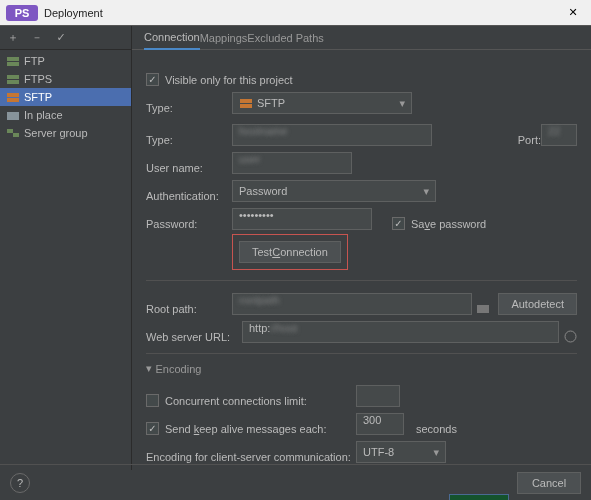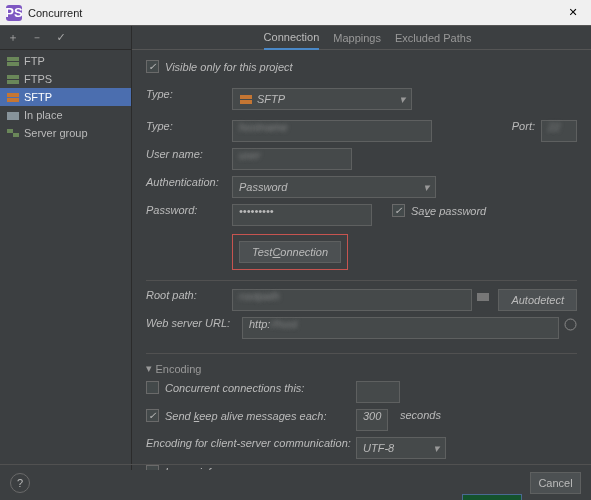--- a/index.html
+++ b/index.html
@@ -1,34 +1,34 @@
 <!DOCTYPE html>
 <html><head>
 <meta charset="utf-8">
 <style>
 * { box-sizing: border-box; margin: 0; padding: 0; font-family: "Segoe UI", Arial, sans-serif; font-size: 11px; }
 body { background: #3c3f41; color: #bbbbbb; width: 591px; height: 500px; overflow: hidden; position: relative; }
 .titlebar { height: 26px; background: #f0f0f0; color: #000; display: flex; align-items: center; padding: 0 6px; border-bottom: 1px solid #555; }
-.titlebar .icon { width: 16px; height: 16px; background: #7e57c2; border-radius: 3px; margin-right: 6px; display: flex; align-items: center; justify-content: center; color: #fff; font-size: 13px; font-weight: bold; }
+.titlebar .icon { width: 32px; height: 16px; background: #7e57c2; border-radius: 3px; margin-right: 6px; display: flex; align-items: center; justify-content: center; color: #fff; font-size: 11px; font-weight: bold; }
 .titlebar .title { flex: 1; color: #222; }
 .titlebar .close { width: 24px; text-align: center; cursor: pointer; }
 .content { display: flex; height: 444px; }
 .sidebar { width: 132px; background: #3c3f41; border-right: 1px solid #2b2b2b; display: flex; flex-direction: column; }
 .toolbar { height: 24px; display: flex; align-items: center; border-bottom: 1px solid #2b2b2b; padding: 0 4px; gap: 6px; }
 .tool-btn { width: 18px; height: 18px; display: flex; align-items: center; justify-content: center; color: #aaa; cursor: pointer; }
 .tree { flex: 1; padding-top: 2px; }
 .tree-item { height: 18px; display: flex; align-items: center; padding-left: 6px; gap: 4px; cursor: pointer; }
 .tree-item.selected { background: #4b6eaf; color: #fff; }
 .tree-icon { width: 14px; height: 12px; display: inline-block; }
 .main { flex: 1; display: flex; flex-direction: column; padding: 0 0 0 0; }
-.tabs { height: 24px; display: flex; align-items: center; border-bottom: 1px solid #555; padding-left: 12px; gap: 14px; justify-content: center; }
+.tabs { height: 24px; display: flex; align-items: center; border-bottom: 1px solid #555; padding-left: 12px; gap: 0; }
 .tab { height: 24px; display: flex; align-items: center; cursor: pointer; color: #999; }
 .tab.active { color: #bbb; border-bottom: 2px solid #4a88c7; margin-bottom: -1px; }
 .form { padding: 10px 14px 10px 14px; overflow: hidden; }
-.row { display: flex; align-items: flex-start; min-height: 26px; margin-bottom: 2px; font-style: italic; }
+.row { display: flex; align-items: flex-end; min-height: 26px; margin-bottom: 2px; }
 .label { width: 86px; color: #bbb; }
 .label-w2 { width: 210px; color: #bbb; }
 .check { display: flex; align-items: center; gap: 6px; cursor: pointer; }
 .checkbox { width: 13px; height: 13px; border: 1px solid #6a6a6a; background: #43494a; display: flex; align-items: center; justify-content: center; }
 .checkbox.checked::after { content: "✓"; color: #bbb; font-size: 10px; line-height: 1; }
 .select { background: #45494a; border: 1px solid #5e6060; height: 22px; display: flex; align-items: center; padding: 0 6px; cursor: pointer; position: relative; }
 .select .arrow { position: absolute; right: 6px; color: #999; }
 .input { background: #45494a; border: 1px solid #5e6060; height: 22px; padding: 0 6px; color: #bbb; }
 .input.blur { color: transparent; text-shadow: 0 0 4px rgba(180,180,180,0.6); }
 .btn { background: #4c5052; border: 1px solid #5e6060; height: 22px; padding: 0 12px; display: inline-flex; align-items: center; cursor: pointer; color: #bbb; }
@@ -40,21 +40,21 @@
 .footer .help { width: 20px; height: 20px; border: 1px solid #6a6a6a; border-radius: 50%; display: flex; align-items: center; justify-content: center; cursor: pointer; }
 .footer .spacer { flex: 1; }
 .ul { text-decoration: underline; }
 .small-icon { width:14px; height:14px; display:inline-flex; align-items:center; justify-content:center; color:#999; cursor:pointer; }
 </style>
 </head>
 <body>
 
 <div class="titlebar">
   <div class="icon">PS</div>
-  <div class="title">Concurrent</div>
+  <div class="title">Deployment</div>
   <div class="close">✕</div>
 </div>
 
 <div class="content">
   <div class="sidebar">
     <div class="toolbar">
       <div class="tool-btn">＋</div>
       <div class="tool-btn">－</div>
       <div class="tool-btn">✓</div>
     </div>
@@ -129,21 +129,21 @@
               </svg>
           </span>
           <span>SFTP</span>
           <span class="arrow">▾</span>
         </div>
       </div>
       <div class="row" style="margin-top:6px">
         <div class="label">Type:</div>
         <div class="input blur" style="width:200px">hostname</div>
         <div style="flex:1"></div>
-        <div style="margin-right:6px">Port:</div>
+        <div style="margin-right:0">Port:</div>
         <div class="input blur" style="width:36px">22</div>
       </div>
       <div class="row">
         <div class="label">User name:</div>
         <div class="input blur" style="width:120px">user</div>
       </div>
       <div class="row">
         <div class="label">Authentication:</div>
         <div class="select" style="width:204px">
           <span>Password</span>
@@ -190,30 +190,30 @@
 
       <div class="sep"></div>
 
       <div class="adv-header">
         <span>▾</span>
         <span>Encoding</span>
       </div>
       <div class="row">
         <div class="check" style="width:210px">
           <div class="checkbox"></div>
-          <span>Concurrent connections this:</span>
+          <span>Concurrent connections limit:</span>
         </div>
         <div class="input" style="width:44px"></div>
       </div>
       <div class="row">
         <div class="check" style="width:210px">
           <div class="checkbox checked"></div>
           <span>Send <span class="ul">k</span>eep alive messages each:</span>
         </div>
-        <div class="input" style="width:32px">300</div>
+        <div class="input" style="width:48px">300</div>
         <div style="margin-left:12px">seconds</div>
       </div>
       <div class="row">
         <div class="label-w2">Encoding for client-server communication:</div>
         <div class="select" style="width:90px">
           <span>UTF-8</span>
           <span class="arrow">▾</span>
         </div>
       </div>
       <div class="row">
@@ -223,14 +223,14 @@
         </div>
       </div>
     </div>
   </div>
 </div>
 
 <div class="footer">
   <div class="help">?</div>
   <div class="spacer"></div>
   <div class="btn primary" style="width:60px;justify-content:center">OK</div>
-  <div class="btn" style="width:51px;justify-content:center">Cancel</div>
+  <div class="btn" style="width:64px;justify-content:center">Cancel</div>
 </div>
 
 </body></html>

